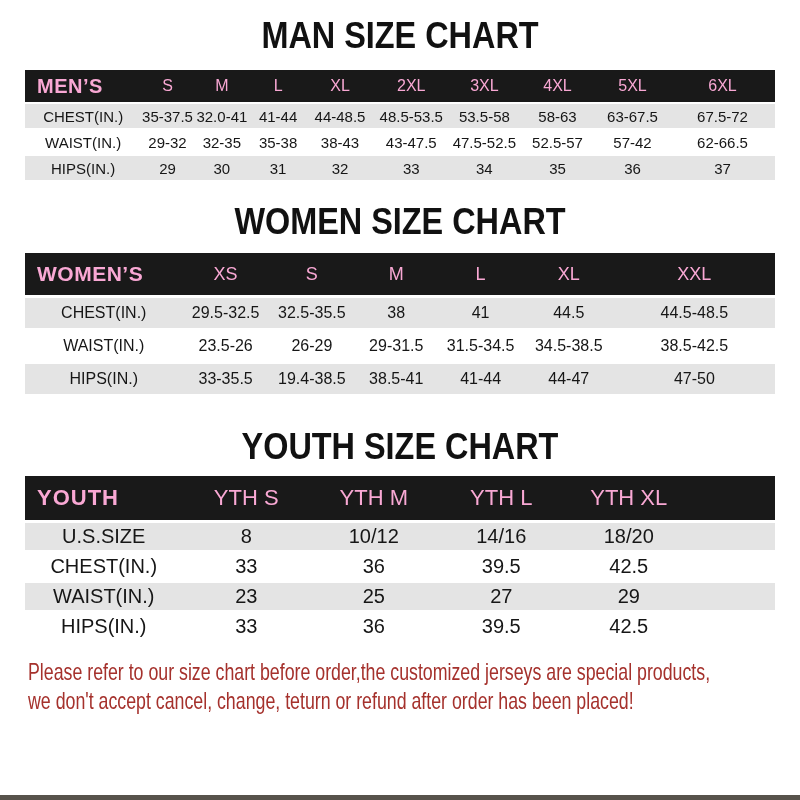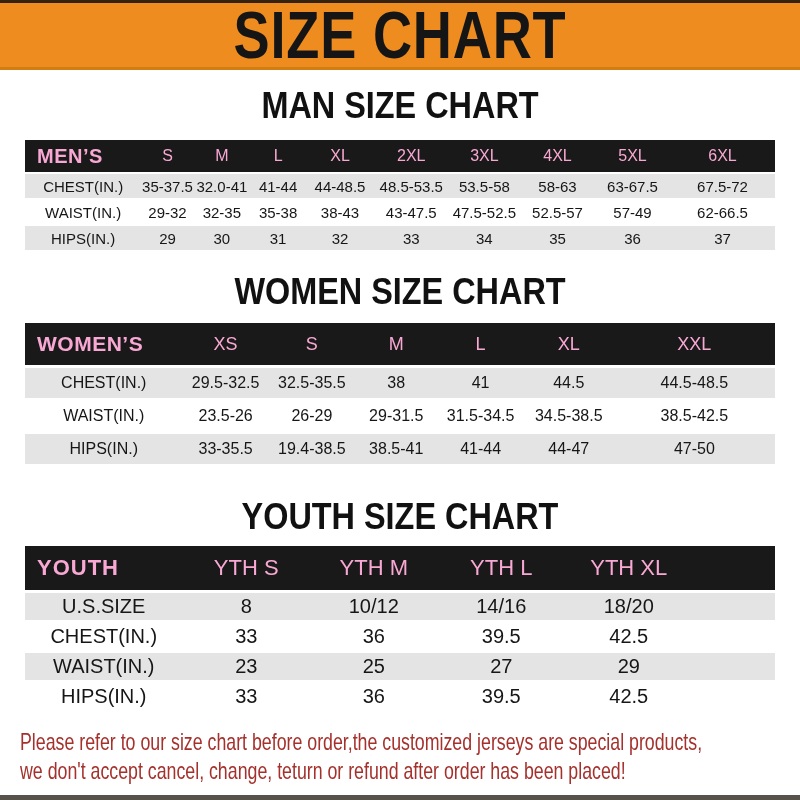--- a/index.html
+++ b/index.html
@@ -36,33 +36,30 @@
   .women .bar-row th{height:42px;font-size:18px;}
   .women .bar-label{font-size:21px !important;}
   .women .data-row td{height:30px;font-size:16px;}
 
   .youth{border-spacing:0 3px;margin-top:6px;}
   .youth .bar-row th{height:44px;font-size:22px;}
   .youth .bar-label{font-size:22px !important;letter-spacing:1px;}
   .youth .data-row td{height:27px;font-size:20px;}
 
   
-  .footer-note{margin:14px 20px 0;color:#a5312c;}
+  .footer-note{margin:14px 28px 0;color:#a5312c;}
   .footer-line{font-size:24px;line-height:29px;transform:scaleX(0.74);transform-origin:left center;white-space:nowrap;}
 
   .bottom-edge{position:absolute;bottom:0;left:0;right:0;height:5px;background:#57534b;}
 </style>
 </head>
 <body>
 
 <div class="page">
 
-  <div class="banner">
-    <div class="banner-title">SIZE CHART</div>
-  </div>
 
   <div class="section-heading heading-man">MAN SIZE CHART</div>
 
   <table class="size-table men">
     <colgroup>
       <col style="width:15.5%">
         <col style="width:7%">
         <col style="width:7.5%">
         <col style="width:7.5%">
         <col style="width:9%">
@@ -99,21 +96,21 @@
     </tr>
     <tr class="data-row">
       <td class="row-label">WAIST(IN.)</td>
       <td>29-32</td>
       <td>32-35</td>
       <td>35-38</td>
       <td>38-43</td>
       <td>43-47.5</td>
       <td>47.5-52.5</td>
       <td>52.5-57</td>
-      <td>57-49</td>
+      <td>57-42</td>
       <td>62-66.5</td>
     </tr>
     <tr class="data-row gray">
       <td class="row-label">HIPS(IN.)</td>
       <td>29</td>
       <td>30</td>
       <td>31</td>
       <td>32</td>
       <td>33</td>
       <td>34</td>

